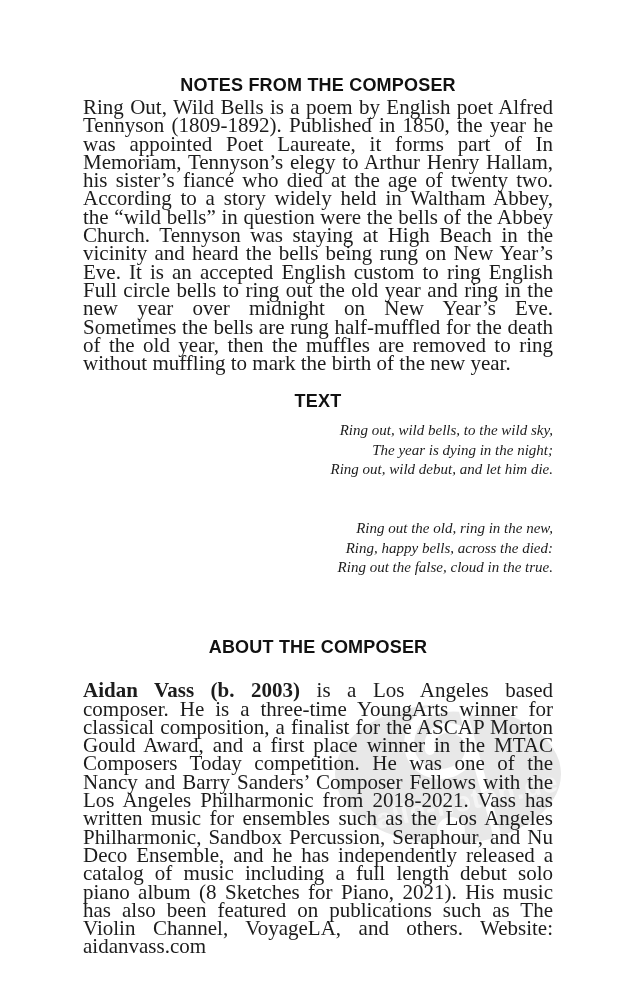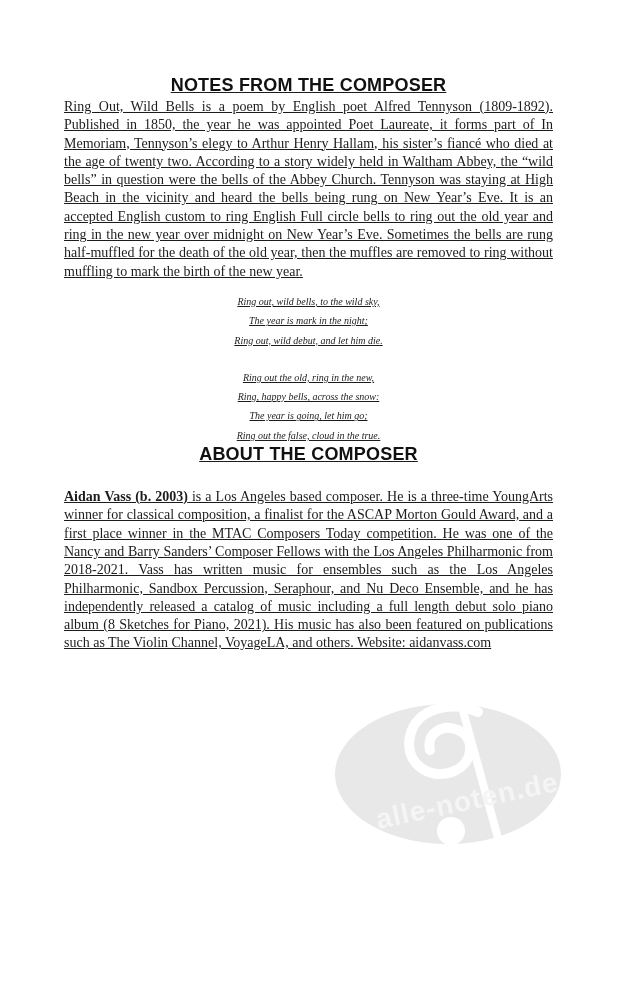--- a/index.html
+++ b/index.html
@@ -10,45 +10,44 @@
     overflow:hidden;
     font-family:"Liberation Serif", serif;
     color:#1c1c1c;
   }
   .watermark{
     position:absolute;left:330px;top:698px;width:236px;height:152px;
     z-index:0;pointer-events:none;
   }
   .content{
     position:relative;z-index:1;
-    padding:0 87px 0 64px;
-    text-decoration:underline;
+    padding:0 87px 0 83px;
   }
   .heading{
     margin:0;text-align:center;
     font-family:"Liberation Sans", sans-serif;
     font-weight:bold;font-size:18px;line-height:1;
     color:#111111;letter-spacing:.2px;
   }
   .h-notes{margin-top:76px;}
   .h-text{margin-top:20px;}
-  .h-about{}
+  .h-about{margin-top:61px;}
   .body-par{
     margin:0;
-    font-size:14px;line-height:18.3px;
+    font-size:21px;line-height:18.3px;
     text-align:justify;
   }
   .par-notes{margin-top:4px;}
   .par-about{margin-top:25px;}
   .lead-bold{font-weight:bold;}
   .poem{margin:0;text-align:center;font-style:italic;}
   .stanza{margin:0;}
   .stanza-1{margin-top:11px;}
-  .stanza-2{margin-top:18px;}
-  .poem-line{font-size:10px;line-height:19.3px;}
+  .stanza-2{margin-top:40px;}
+  .poem-line{font-size:15px;line-height:19.3px;text-align:right;}
 </style>
 </head>
 <body>
 
 <div class="page">
 
   <svg class="watermark" viewBox="0 0 236 152" xmlns="http://www.w3.org/2000/svg" aria-hidden="true">
     <ellipse cx="118" cy="76" rx="113" ry="70" fill="#e8e8e8"></ellipse>
 
     <path d="M 148 14 C 122 2 86 10 80 38 C 74 66 100 82 122 74 C 144 66 146 40 128 32 C 112 25 96 36 100 52" fill="none" stroke="#ffffff" stroke-width="10" stroke-linecap="round"></path>
@@ -57,30 +56,30 @@
 
     <circle cx="121" cy="133" r="14" fill="#ffffff"></circle>
     <text x="137" y="112" transform="rotate(-12 137 102)" text-anchor="middle" font-family="Liberation Sans, sans-serif" font-size="28" font-weight="bold" letter-spacing="1" fill="#f5f5f5">alle-noten.de</text>
   </svg>
 
   <div class="content">
 
     <h2 class="heading h-notes">NOTES FROM THE COMPOSER</h2>
     <p class="body-par par-notes">Ring Out, Wild Bells is a poem by English poet Alfred Tennyson (1809-1892). Published in 1850, the year he was appointed Poet Laureate, it forms part of In Memoriam, Tennyson’s elegy to Arthur Henry Hallam, his sister’s fiancé who died at the age of twenty two. According to a story widely held in Waltham Abbey, the “wild bells” in question were the bells of the Abbey Church. Tennyson was staying at High Beach in the vicinity and heard the bells being rung on New Year’s Eve. It is an accepted English custom to ring English Full circle bells to ring out the old year and ring in the new year over midnight on New Year’s Eve. Sometimes the bells are rung half-muffled for the death of the old year, then the muffles are removed to ring without muffling to mark the birth of the new year.</p>
 
+    <h2 class="heading h-text">TEXT</h2>
     <div class="poem">
       <div class="stanza stanza-1">
         <div class="poem-line">Ring out, wild bells, to the wild sky,</div>
-        <div class="poem-line">The year is mark in the night;</div>
+        <div class="poem-line">The year is dying in the night;</div>
         <div class="poem-line">Ring out, wild debut, and let him die.</div>
       </div>
       <div class="stanza stanza-2">
         <div class="poem-line">Ring out the old, ring in the new,</div>
-        <div class="poem-line">Ring, happy bells, across the snow:</div>
-        <div class="poem-line">The year is going, let him go;</div>
+        <div class="poem-line">Ring, happy bells, across the died:</div>
         <div class="poem-line">Ring out the false, cloud in the true.</div>
       </div>
     </div>
 
     <h2 class="heading h-about">ABOUT THE COMPOSER</h2>
     <p class="body-par par-about"><span class="lead-bold">Aidan Vass (b. 2003)</span><span> is a Los Angeles based composer. He is a three-time YoungArts winner for classical composition, a finalist for the ASCAP Morton Gould Award, and a first place winner in the MTAC Composers Today competition. He was one of the Nancy and Barry Sanders’ Composer Fellows with the Los Angeles Philharmonic from 2018-2021. Vass has written music for ensembles such as the Los Angeles Philharmonic, Sandbox Percussion, Seraphour, and Nu Deco Ensemble, and he has independently released a catalog of music including a full length debut solo piano album (8 Sketches for Piano, 2021). His music has also been featured on publications such as The Violin Channel, VoyageLA, and others. Website: aidanvass.com</span></p>
 
   </div>
 </div>
 

